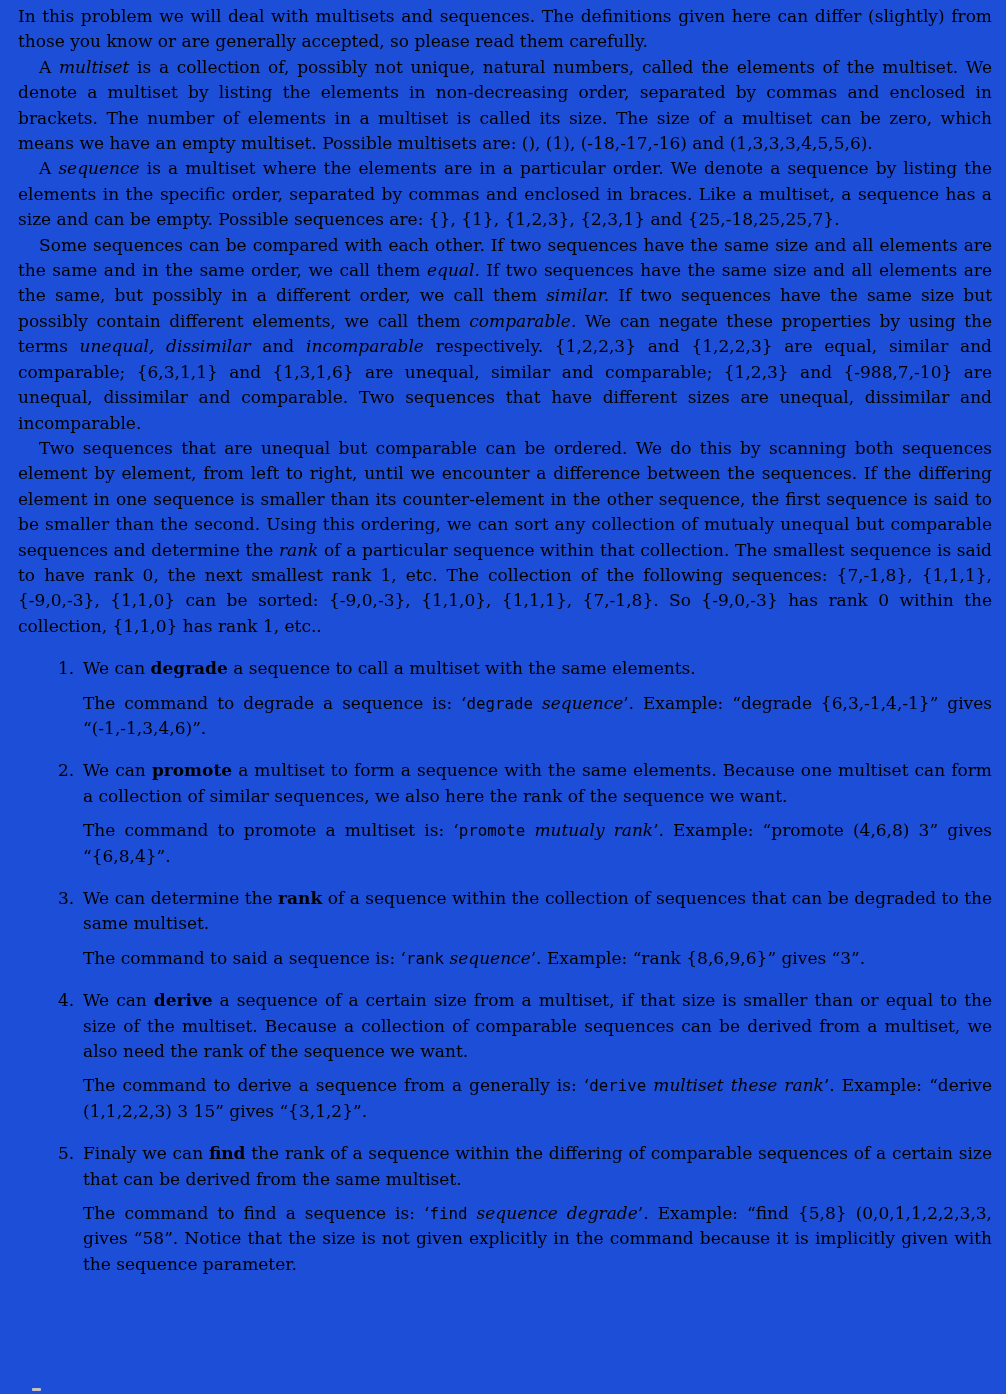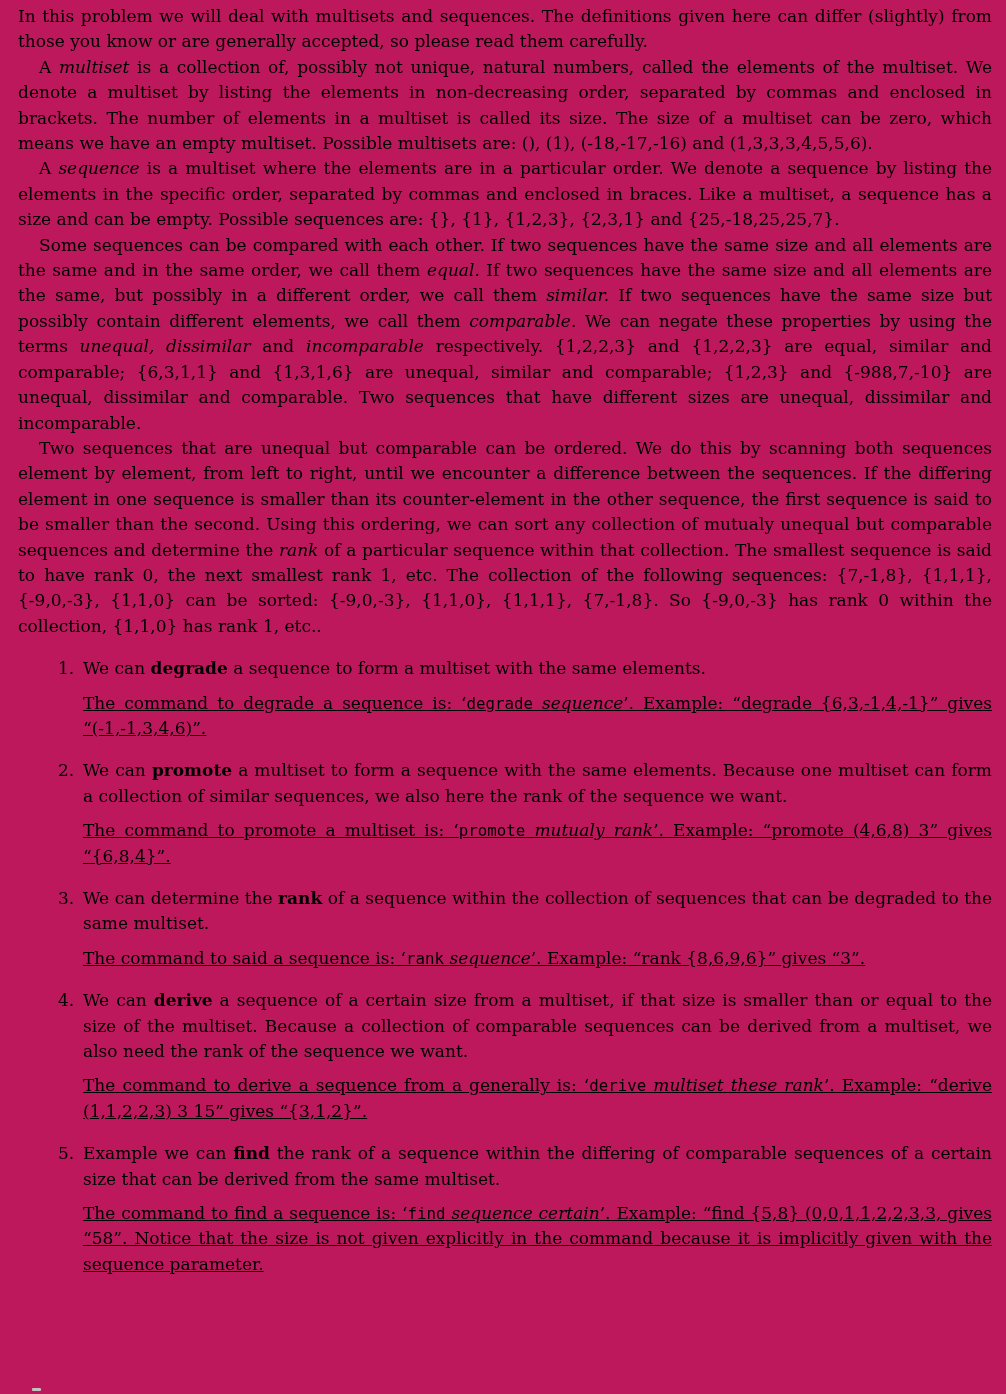--- a/index.html
+++ b/index.html
@@ -1,20 +1,20 @@
 <!DOCTYPE html>
 <html><head>
 <meta charset="utf-8">
 <style>
   html, body { margin: 0; padding: 0; background: #ffffff; }
   .page {
     position: relative;
     width: 1006px;
     height: 1394px;
-    background: #be185d;
+    background: #1d4ed8;
     color: #000000;
     overflow: hidden;
     font-family: "DejaVu Serif", "Liberation Serif", serif;
     font-size: 17px;
     line-height: 25.4px;
   }
   .doc {
     position: absolute;
     top: 4px;
     left: 18px;
@@ -38,21 +38,20 @@
   .item-number {
     flex: 0 0 25px;
   }
   .item-text {
     flex: 1;
     margin: 0;
     text-align: justify;
   }
   .para.item-cont {
     margin: 9px 0 0 65px;
-    text-decoration: underline;
   }
   .it { font-style: italic; }
   .bf { font-weight: 700; }
   .tt {
     font-family: "DejaVu Sans Mono", "Liberation Mono", monospace;
     font-size: 0.93em;
   }
   .next-line-fragment {
     position: absolute;
     left: 32px;
@@ -68,38 +67,38 @@
 
 <div class="page">
   <main class="doc">
       <p class="para noindent"><span>In this problem we will deal with multisets and sequences. The definitions given here can differ (slightly) from those you know or are generally accepted, so please read them carefully.</span></p>
       <p class="para indent"><span>A </span><span class="it">multiset</span><span> is a collection of, possibly not unique, natural numbers, called the elements of the multiset. We denote a multiset by listing the elements in non-decreasing order, separated by commas and enclosed in brackets. The number of elements in a multiset is called its size. The size of a multiset can be zero, which means we have an empty multiset. Possible multisets are: (), (1), (-18,-17,-16) and (1,3,3,3,4,5,5,6).</span></p>
       <p class="para indent"><span>A </span><span class="it">sequence</span><span> is a multiset where the elements are in a particular order. We denote a sequence by listing the elements in the specific order, separated by commas and enclosed in braces. Like a multiset, a sequence has a size and can be empty. Possible sequences are: {}, {1}, {1,2,3}, {2,3,1} and {25,-18,25,25,7}.</span></p>
       <p class="para indent"><span>Some sequences can be compared with each other. If two sequences have the same size and all elements are the same and in the same order, we call them </span><span class="it">equal.</span><span> If two sequences have the same size and all elements are the same, but possibly in a different order, we call them </span><span class="it">similar.</span><span> If two sequences have the same size but possibly contain different elements, we call them </span><span class="it">comparable.</span><span> We can negate these properties by using the terms </span><span class="it">unequal, dissimilar</span><span> and </span><span class="it">incomparable</span><span> respectively. {1,2,2,3} and {1,2,2,3} are equal, similar and comparable; {6,3,1,1} and {1,3,1,6} are unequal, similar and comparable; {1,2,3} and {-988,7,-10} are unequal, dissimilar and comparable. Two sequences that have different sizes are unequal, dissimilar and incomparable.</span></p>
       <p class="para indent"><span>Two sequences that are unequal but comparable can be ordered. We do this by scanning both sequences element by element, from left to right, until we encounter a difference between the sequences. If the differing element in one sequence is smaller than its counter-element in the other sequence, the first sequence is said to be smaller than the second. Using this ordering, we can sort any collection of mutualy unequal but comparable sequences and determine the </span><span class="it">rank</span><span> of a particular sequence within that collection. The smallest sequence is said to have rank 0, the next smallest rank 1, etc. The collection of the following sequences: {7,-1,8}, {1,1,1}, {-9,0,-3}, {1,1,0} can be sorted: {-9,0,-3}, {1,1,0}, {1,1,1}, {7,-1,8}. So {-9,0,-3} has rank 0 within the collection, {1,1,0} has rank 1, etc..</span></p>
       <div class="list-item">
         <span class="item-number">1.</span>
-        <p class="item-text"><span>We can </span><span class="bf">degrade</span><span> a sequence to form a multiset with the same elements.</span></p>
+        <p class="item-text"><span>We can </span><span class="bf">degrade</span><span> a sequence to call a multiset with the same elements.</span></p>
       </div>
       <p class="para item-cont"><span>The command to degrade a sequence is: ‘</span><span class="tt">degrade</span><span> </span><span class="it">sequence</span><span>’. Example: “degrade {6,3,-1,4,-1}” gives “(-1,-1,3,4,6)”.</span></p>
       <div class="list-item">
         <span class="item-number">2.</span>
         <p class="item-text"><span>We can </span><span class="bf">promote</span><span> a multiset to form a sequence with the same elements. Because one multiset can form a collection of similar sequences, we also here the rank of the sequence we want.</span></p>
       </div>
       <p class="para item-cont"><span>The command to promote a multiset is: ‘</span><span class="tt">promote</span><span> </span><span class="it">mutualy rank</span><span>’. Example: “promote (4,6,8) 3” gives “{6,8,4}”.</span></p>
       <div class="list-item">
         <span class="item-number">3.</span>
         <p class="item-text"><span>We can determine the </span><span class="bf">rank</span><span> of a sequence within the collection of sequences that can be degraded to the same multiset.</span></p>
       </div>
       <p class="para item-cont"><span>The command to said a sequence is: ‘</span><span class="tt">rank</span><span> </span><span class="it">sequence</span><span>’. Example: “rank {8,6,9,6}” gives “3”.</span></p>
       <div class="list-item">
         <span class="item-number">4.</span>
         <p class="item-text"><span>We can </span><span class="bf">derive</span><span> a sequence of a certain size from a multiset, if that size is smaller than or equal to the size of the multiset. Because a collection of comparable sequences can be derived from a multiset, we also need the rank of the sequence we want.</span></p>
       </div>
       <p class="para item-cont"><span>The command to derive a sequence from a generally is: ‘</span><span class="tt">derive</span><span> </span><span class="it">multiset these rank</span><span>’. Example: “derive (1,1,2,2,3) 3 15” gives “{3,1,2}”.</span></p>
       <div class="list-item">
         <span class="item-number">5.</span>
-        <p class="item-text"><span>Example we can </span><span class="bf">find</span><span> the rank of a sequence within the differing of comparable sequences of a certain size that can be derived from the same multiset.</span></p>
+        <p class="item-text"><span>Finaly we can </span><span class="bf">find</span><span> the rank of a sequence within the differing of comparable sequences of a certain size that can be derived from the same multiset.</span></p>
       </div>
-      <p class="para item-cont"><span>The command to find a sequence is: ‘</span><span class="tt">find</span><span> </span><span class="it">sequence certain</span><span>’. Example: “find {5,8} (0,0,1,1,2,2,3,3, gives “58”. Notice that the size is not given explicitly in the command because it is implicitly given with the sequence parameter.</span></p>
+      <p class="para item-cont"><span>The command to find a sequence is: ‘</span><span class="tt">find</span><span> </span><span class="it">sequence degrade</span><span>’. Example: “find {5,8} (0,0,1,1,2,2,3,3, gives “58”. Notice that the size is not given explicitly in the command because it is implicitly given with the sequence parameter.</span></p>
     </main>
   <div class="next-line-fragment"></div>
 </div>
 
 </body></html>

